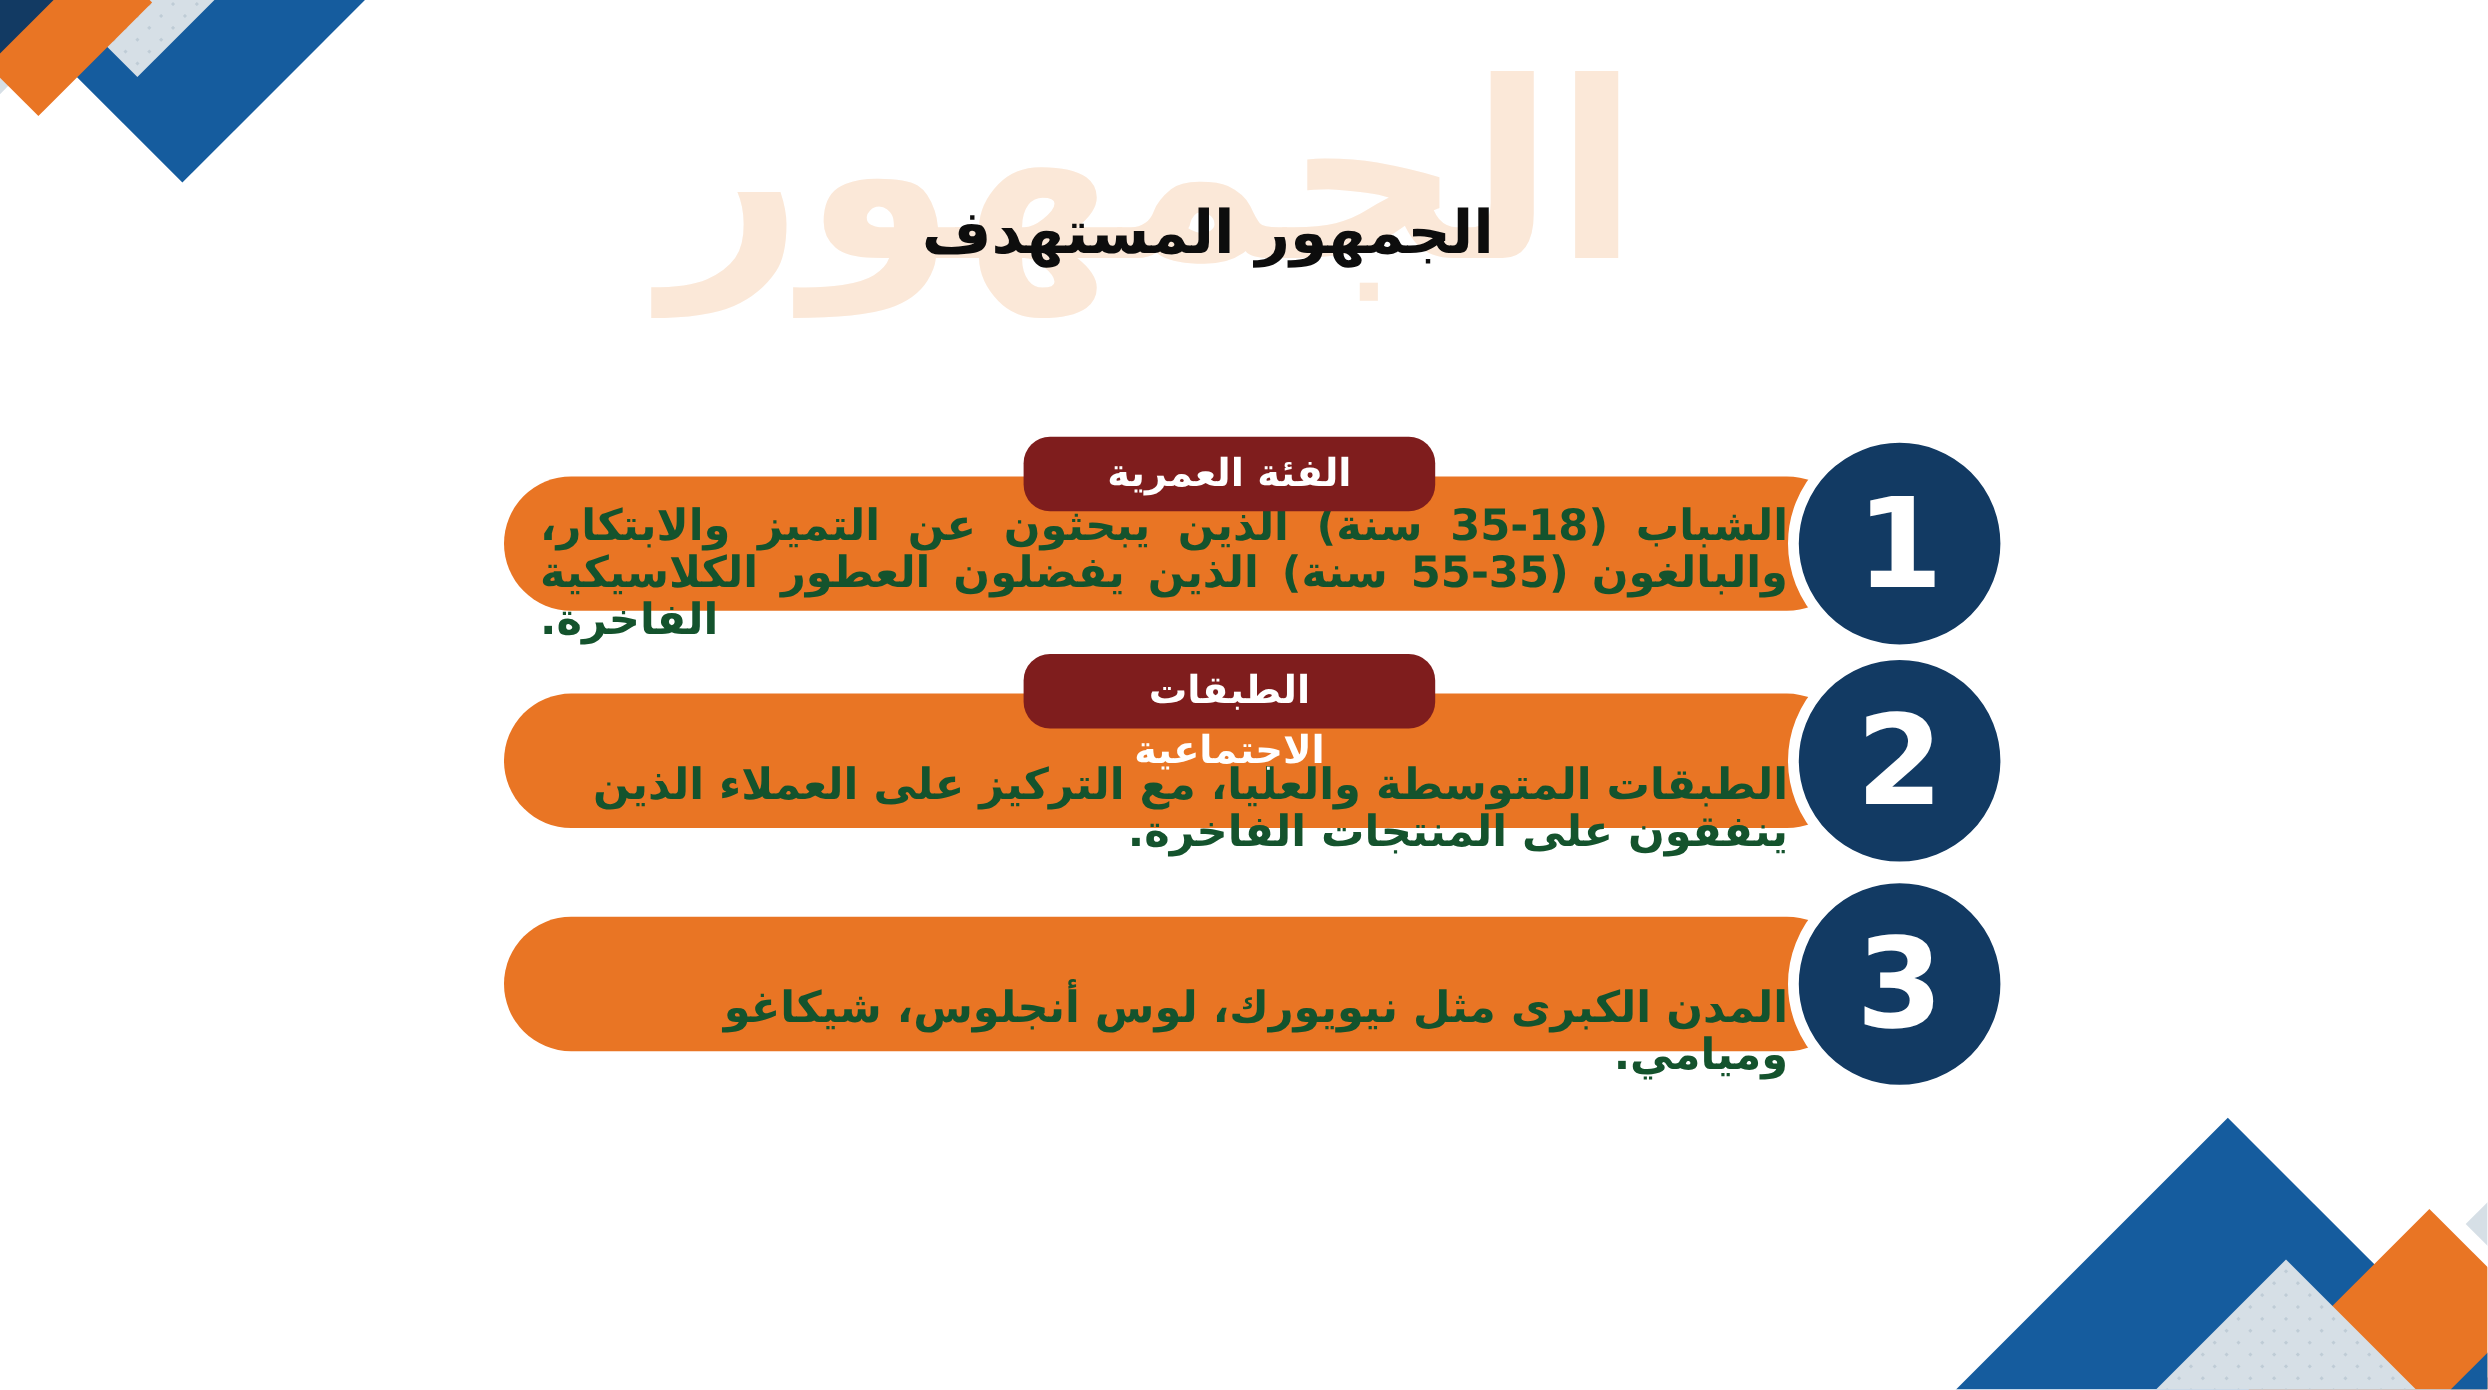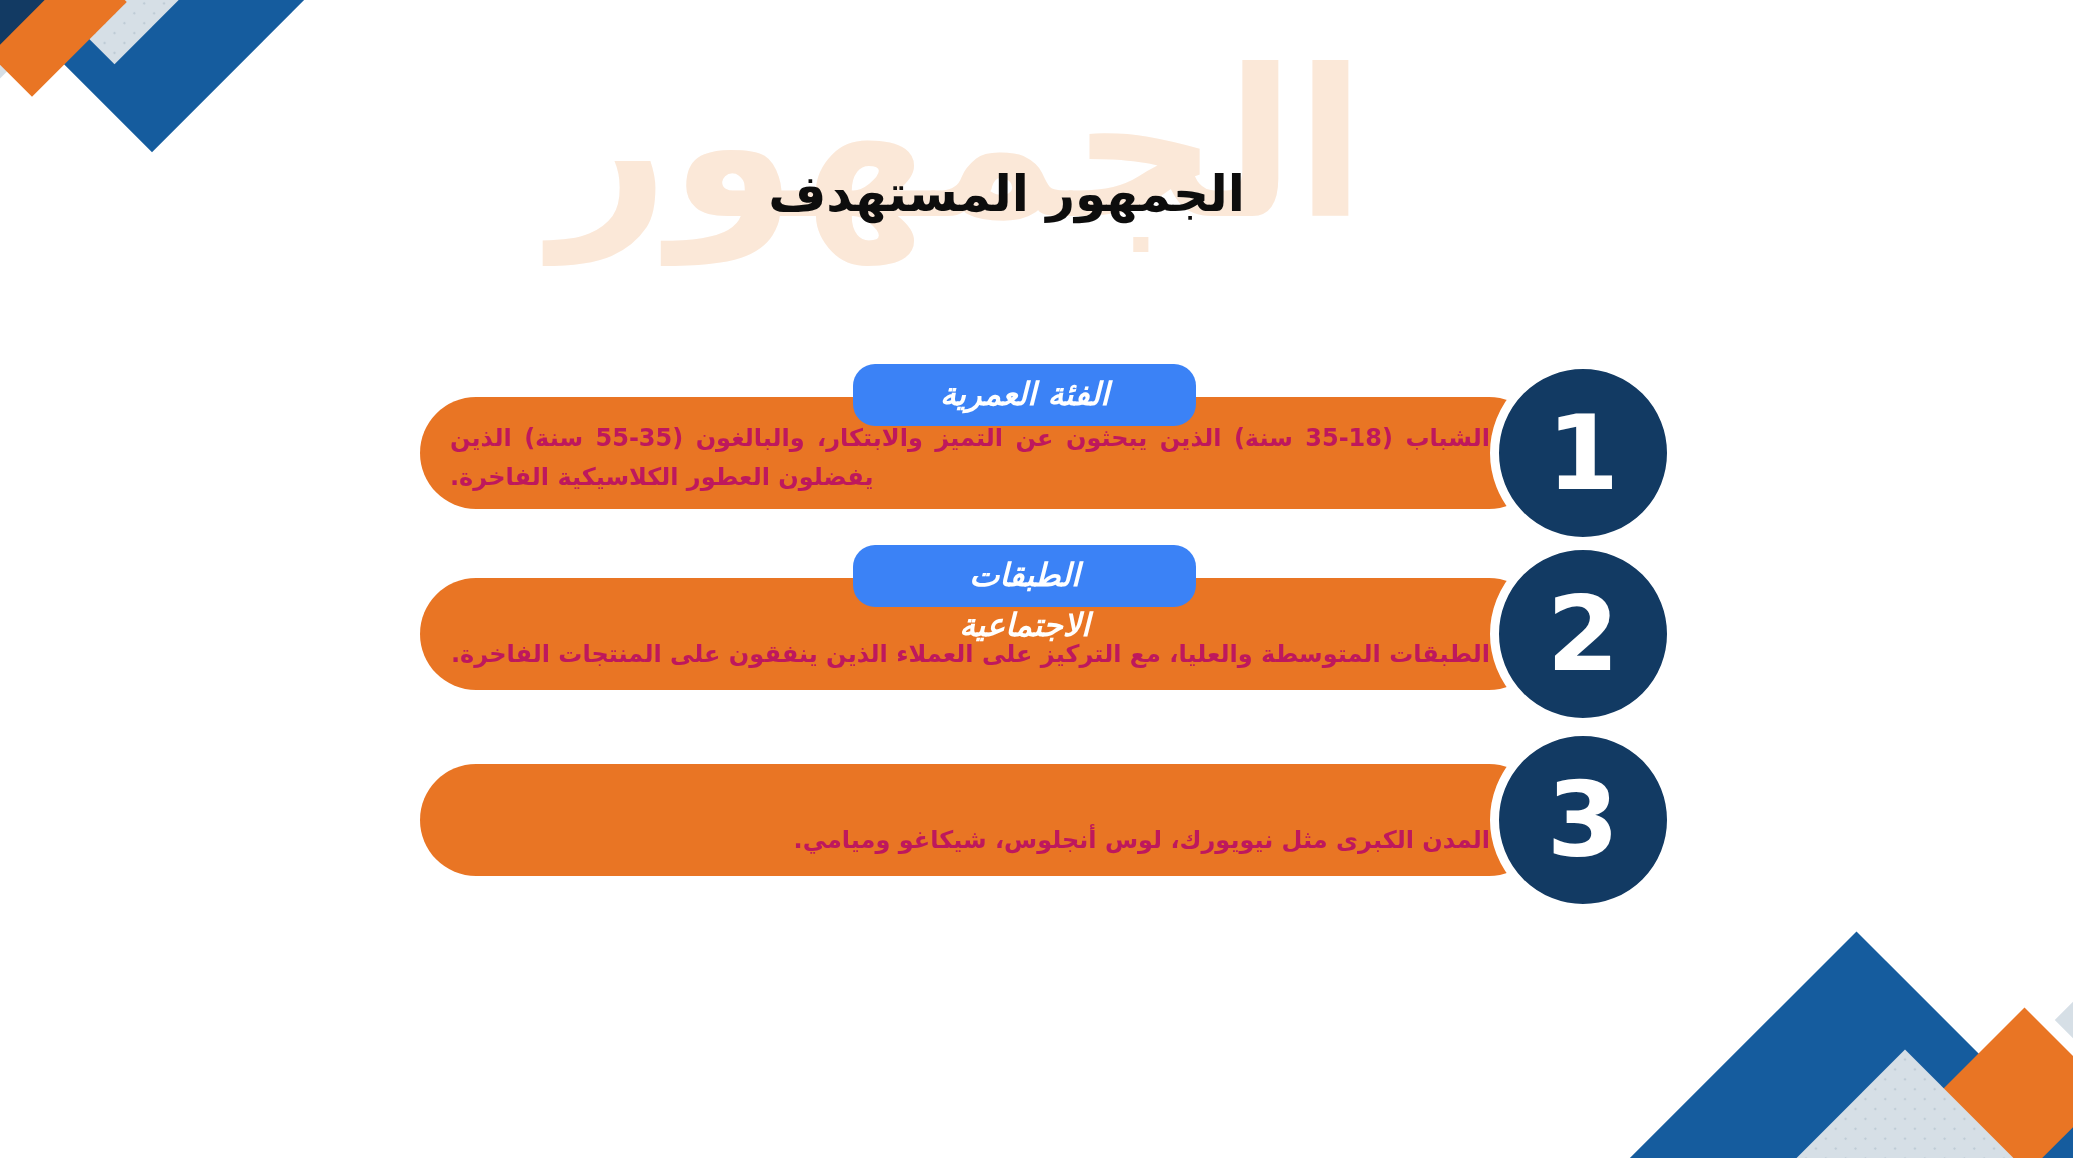--- a/index.html
+++ b/index.html
@@ -48,30 +48,30 @@
   .row.r1 { top:397px; }
   .row.r2 { top:578px; }
   .row.r3 { top:764px; }
   .row.r4 { top:949px; }
   .bar {
     position:absolute; left:0; top:0; width:1125px; height:112px;
     background:#e97524; border-radius:56px; z-index:1;
   }
   .pill {
     position:absolute; left:433px; top:-33px; width:343px; height:62px;
-    background:#3b82f6; border-radius:22px; z-index:3; text-align:center;font-style:italic;
+    background:#7f1d1d; border-radius:22px; z-index:3; text-align:center;
   }
   .pill-label {
     display:block; direction:rtl; white-space:pre-line;
     padding-top:5px; line-height:50px;
     font-size:32px; font-weight:bold; color:#ffffff;
   }
   .body-text {
     position:absolute; left:30px; right:186px; direction:rtl;
-    color:#be185d; font-size:24px; line-height:39px; font-weight:bold; z-index:2;
+    color:#14532d; font-size:36px; line-height:39px; font-weight:bold; z-index:2;
   }
   .body-text.two-line { top:22px; text-align:justify; text-align-last:left; }
   .body-text.one-line { top:57px; text-align:right; }
   .num-badge {
     position:absolute; left:1070px; top:-37px; box-sizing:content-box;
     width:168px; height:168px; border:9px solid #ffffff; border-radius:50%;
     background:#123a63; z-index:4;
     display:flex; align-items:center; justify-content:center;
   }
   .num-badge span { color:#ffffff; font-size:104px; font-weight:bold; line-height:1; }

